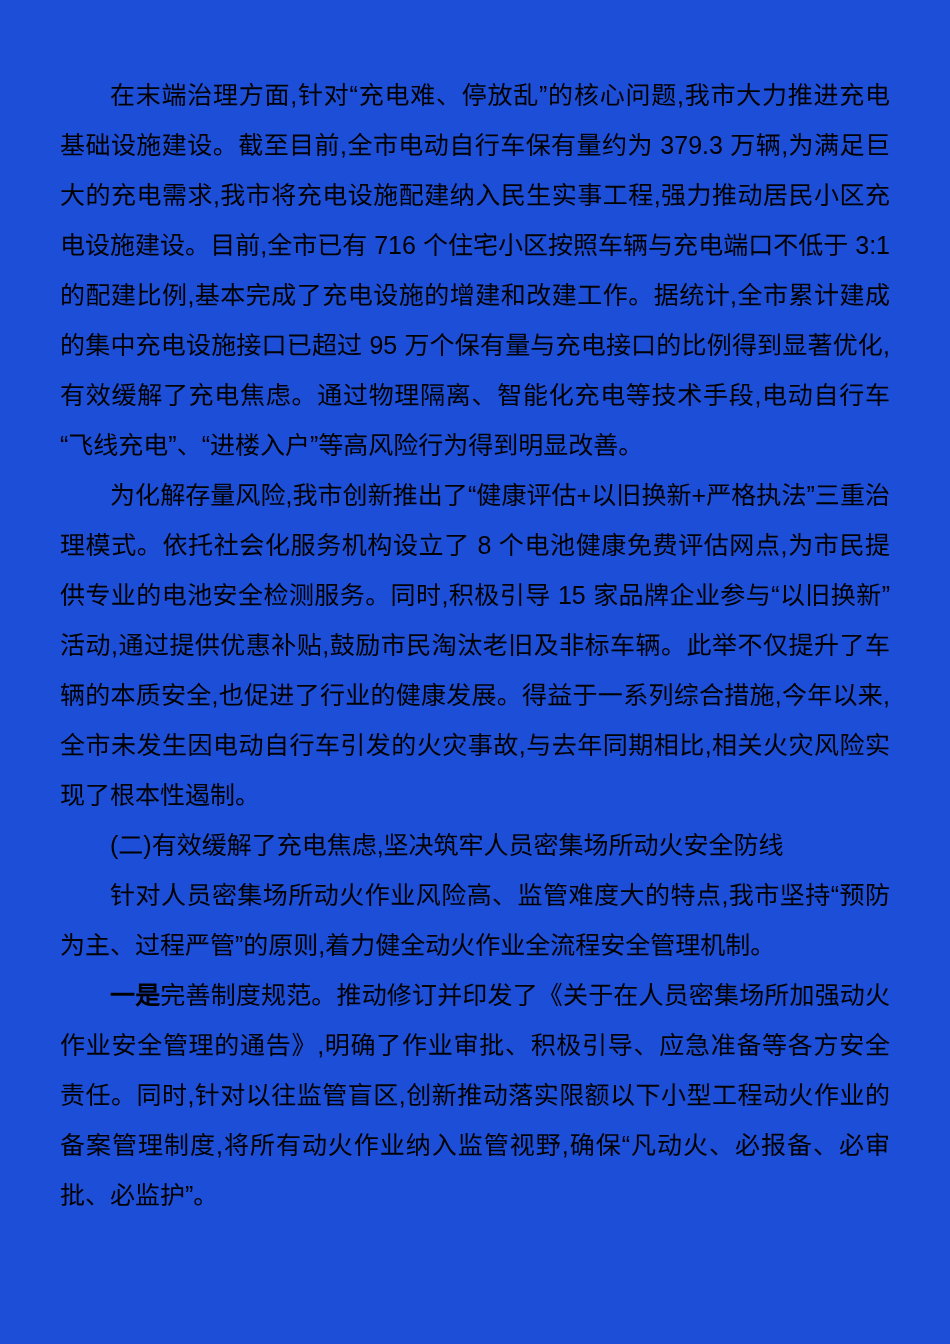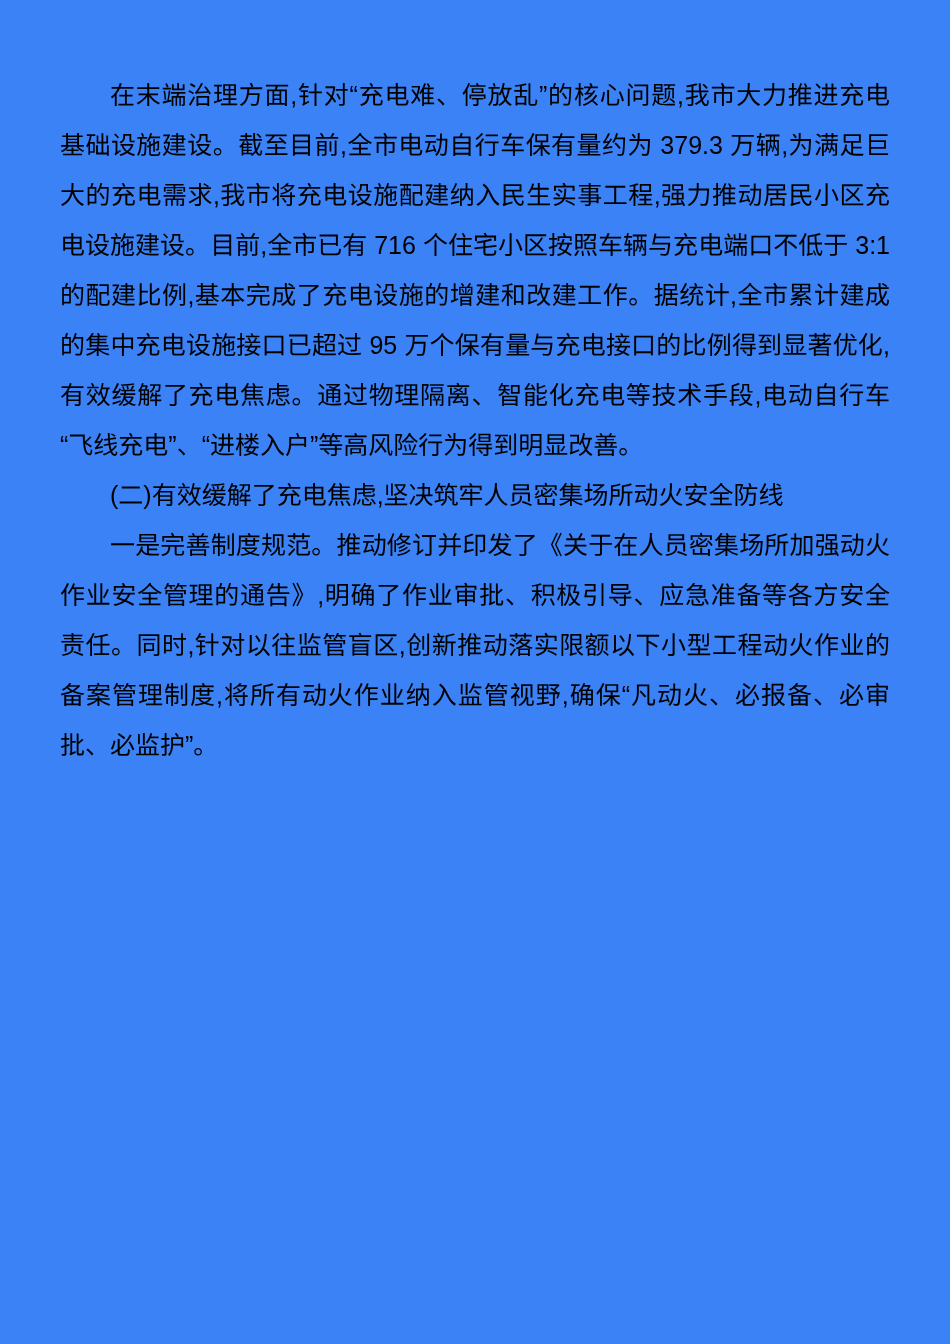--- a/index.html
+++ b/index.html
@@ -5,46 +5,48 @@
   html, body {
     margin: 0;
     padding: 0;
     background: #ffffff;
   }
   .page {
     position: relative;
     width: 950px;
     height: 1344px;
     margin: 0 auto;
-    background: #3b82f6;
+    background: #1d4ed8;
     box-sizing: border-box;
     padding: 70px 60px 0 60px;
     overflow: hidden;
     font-family: "Liberation Sans", sans-serif;
     color: #000000;
   }
   .doc-paragraph {
     margin: 0;
     padding: 0;
     font-size: 25px;
     line-height: 50px;
     text-align: justify;
     text-justify: inter-ideograph;
     text-indent: 2em;
     word-break: break-all;
     color: #000000;
   }
   .doc-paragraph .bold-run {
-    font-weight: 400;
+    font-weight: 700;
   }
 </style>
 </head>
 <body>
 
 <div class="page">
   <p class="doc-paragraph">在末端治理方面,针对“充电难、停放乱”的核心问题,我市大力推进充电基础设施建设。截至目前,全市电动自行车保有量约为 379.3 万辆,为满足巨大的充电需求,我市将充电设施配建纳入民生实事工程,强力推动居民小区充电设施建设。目前,全市已有 716 个住宅小区按照车辆与充电端口不低于 3:1 的配建比例,基本完成了充电设施的增建和改建工作。据统计,全市累计建成的集中充电设施接口已超过 95 万个保有量与充电接口的比例得到显著优化,有效缓解了充电焦虑。通过物理隔离、智能化充电等技术手段,电动自行车“飞线充电”、“进楼入户”等高风险行为得到明显改善。</p>
 
+  <p class="doc-paragraph">为化解存量风险,我市创新推出了“健康评估+以旧换新+严格执法”三重治理模式。依托社会化服务机构设立了 8 个电池健康免费评估网点,为市民提供专业的电池安全检测服务。同时,积极引导 15 家品牌企业参与“以旧换新”活动,通过提供优惠补贴,鼓励市民淘汰老旧及非标车辆。此举不仅提升了车辆的本质安全,也促进了行业的健康发展。得益于一系列综合措施,今年以来,全市未发生因电动自行车引发的火灾事故,与去年同期相比,相关火灾风险实现了根本性遏制。</p>
 
   <p class="doc-paragraph">(二)有效缓解了充电焦虑,坚决筑牢人员密集场所动火安全防线</p>
 
+  <p class="doc-paragraph">针对人员密集场所动火作业风险高、监管难度大的特点,我市坚持“预防为主、过程严管”的原则,着力健全动火作业全流程安全管理机制。</p>
 
   <p class="doc-paragraph"><span class="bold-run">一是</span><span>完善制度规范。推动修订并印发了《关于在人员密集场所加强动火作业安全管理的通告》,明确了作业审批、积极引导、应急准备等各方安全责任。同时,针对以往监管盲区,创新推动落实限额以下小型工程动火作业的备案管理制度,将所有动火作业纳入监管视野,确保“凡动火、必报备、必审批、必监护”。</span></p>
 </div>
 
 </body></html>

